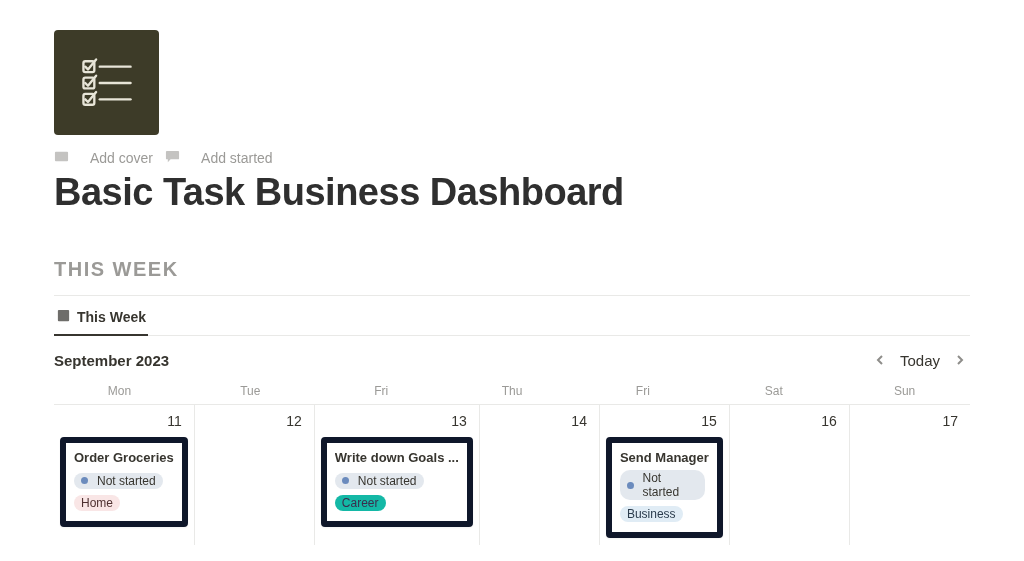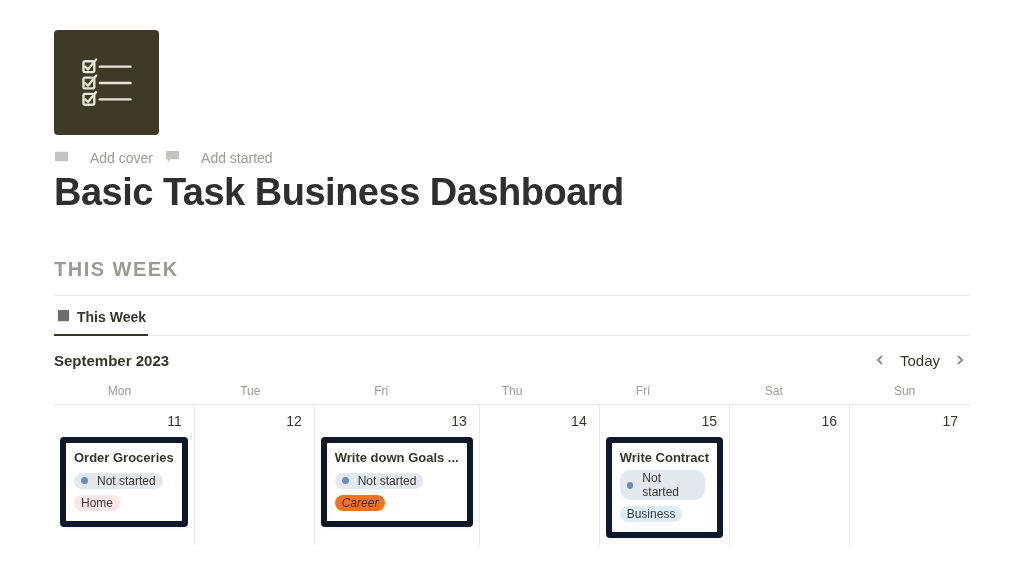--- a/index.html
+++ b/index.html
@@ -154,21 +154,21 @@
       border-radius: 10px;
       margin-bottom: 4px;
       margin-right: 4px;
     }
     .pill-dot {
       width: 7px; height: 7px; border-radius: 50%;
     }
     .status-notstarted { background: #e3e8ee; color: #37352f; }
     .status-notstarted .pill-dot { background: #6b8bbd; }
     .tag-home { background: #f9e6e6; color: #4d3030; }
-    .tag-career { background: #f97316; color: #3b2d4d; font-style: italic; }
+    .tag-career { background: #14b8a6; color: #3b2d4d; }
     .tag-business { background: #e0ecf5; color: #2b3c4d; }
   </style>
 </head>
 <body>
 
 <div class="page">
 
   <div class="icon-block">
     <svg viewBox="0 0 64 64">
       <g stroke="#e8e5d8" stroke-width="2.6" fill="none" stroke-linecap="round" stroke-linejoin="round">
@@ -281,21 +281,21 @@
       </div>
     </div>
 
     <div class="cell">
       <div class="date-num">14</div>
     </div>
 
     <div class="cell">
       <div class="date-num">15</div>
       <div class="card">
-        <div class="card-title">Write Contract</div>
+        <div class="card-title">Send Manager</div>
         <div class="pill status-notstarted">
           <span class="pill-dot"></span>
           <span>Not started</span>
         </div><br>
         <div class="pill tag-business">
           <span>Business</span>
         </div>
       </div>
     </div>
 

